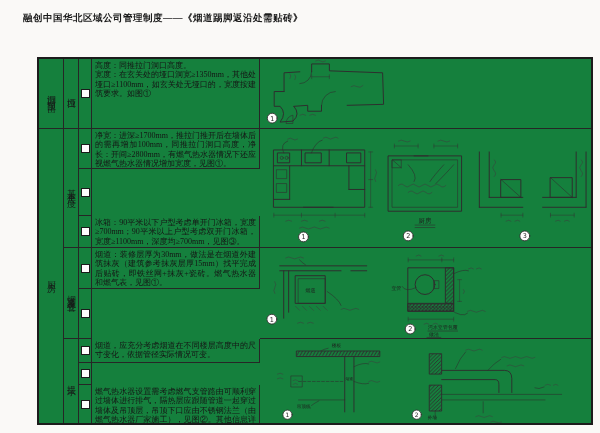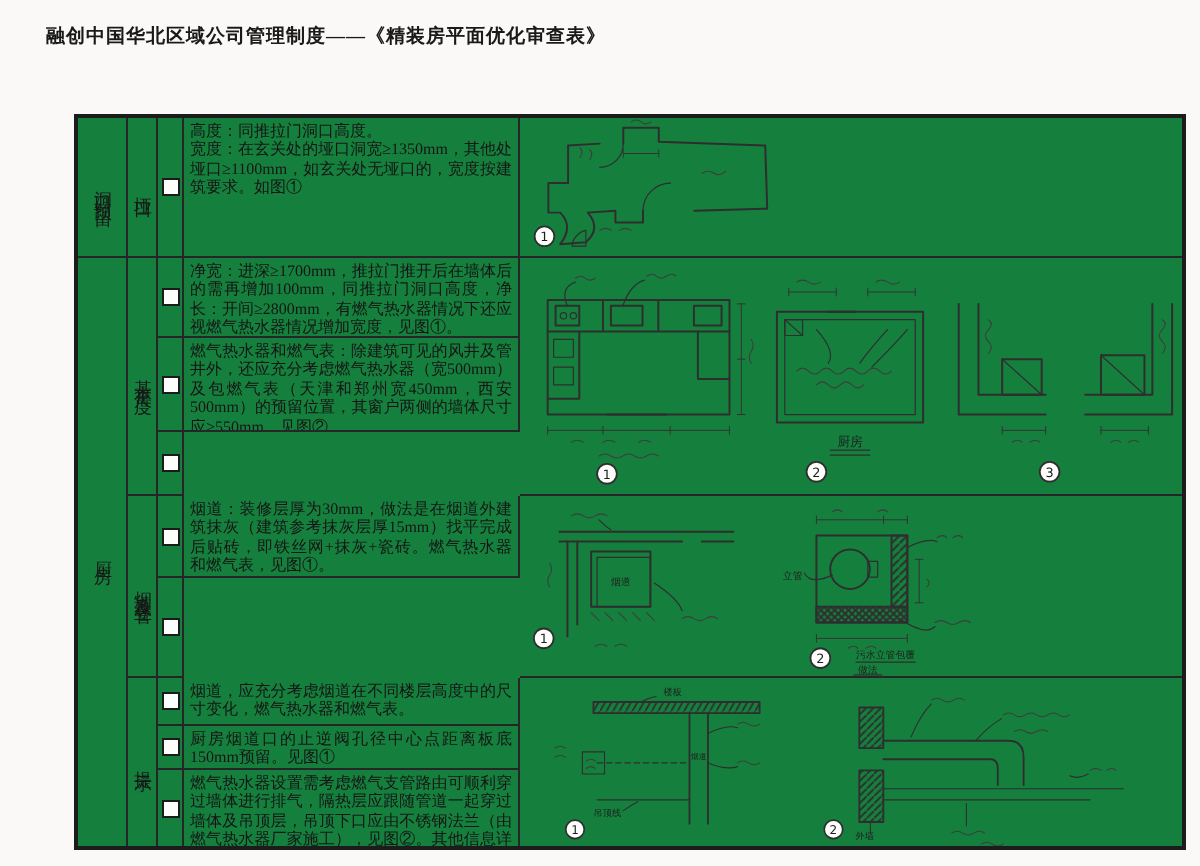--- a/index.html
+++ b/index.html
@@ -46,21 +46,21 @@
   .sk .dim{stroke-width:.5;stroke:#333;}
   .sk text{stroke:none;fill:#1d1d1d;font-family:"Liberation Serif","DejaVu Serif",serif;}
   .sk .fn circle{stroke-width:.9;}
   .sk .fn text{font-size:6.5px;font-family:"DejaVu Sans",sans-serif;}
   .ann{font-size:5px;}
   .cap{font-size:6.5px;}
 </style>
 </head>
 <body>
 
-<div class="doc-title">融创中国华北区域公司管理制度——《精装房平面优化审查表》</div>
+<div class="doc-title">融创中国华北区域公司管理制度——《烟道踢脚返沿处需贴砖》</div>
 
 <div class="review-table">
 
   <div class="cell br bb vcell" style="grid-area:1/1/2/2">
     <span class="vtext">洞口预留</span>
   </div>
   <div class="cell br vcell" style="grid-area:2/1/10/2">
     <span class="vtext">厨房</span>
   </div>
 
@@ -101,24 +101,23 @@
   <div class="cell br bb chkcell" style="grid-area:8/3/9/4">
       <div class="chk"></div>
     </div>
   <div class="cell br chkcell" style="grid-area:9/3/10/4">
       <div class="chk"></div>
     </div>
 
   <div class="cell br bb txt" style="grid-area:1/4/2/5">高度：同推拉门洞口高度。
 宽度：在玄关处的垭口洞宽≥1350mm，其他处垭口≥1100mm，如玄关处无垭口的，宽度按建筑要求。如图①</div>
   <div class="cell br bb txt" style="grid-area:2/4/3/5">净宽：进深≥1700mm，推拉门推开后在墙体后的需再增加100mm，同推拉门洞口高度，净长：开间≥2800mm，有燃气热水器情况下还应视燃气热水器情况增加宽度，见图①。</div>
-  <div class="cell br bb txt" style="grid-area:3/4/4/5">燃气热水器和燃气表：除建筑可见的风井及管井外，还应充分考虑燃气热水器（宽500mm）及包燃气表（天津和郑州宽450mm，西安500mm）的预留位置，其窗户两侧的墙体尺寸应&gt;550mm，见图②。</div>
+  <div class="cell br bb txt" style="grid-area:4/4/5/5">冰箱：90平米以下户型考虑单开门冰箱，宽度≥700mm；90平米以上户型考虑双开门冰箱，宽度≥1100mm，深度均≥700mm，见图③。</div>
   <div class="cell br bb txt" style="grid-area:5/4/6/5">烟道：装修层厚为30mm，做法是在烟道外建筑抹灰（建筑参考抹灰层厚15mm）找平完成后贴砖，即铁丝网+抹灰+瓷砖。燃气热水器和燃气表，见图①。</div>
-  <div class="cell br bb txt" style="grid-area:7/4/8/5">烟道，应充分考虑烟道在不同楼层高度中的尺寸变化，燃气热水器和燃气表。</div>
-  <div class="cell br bb txt" style="grid-area:8/4/9/5">厨房烟道口的止逆阀孔径中心点距离板底150mm预留。见图①</div>
+  <div class="cell br bb txt" style="grid-area:7/4/8/5">烟道，应充分考虑烟道在不同楼层高度中的尺寸变化，依据管径实际情况可变。</div>
   <div class="cell br txt" style="grid-area:9/4/10/5">燃气热水器设置需考虑燃气支管路由可顺利穿过墙体进行排气，隔热层应跟随管道一起穿过墙体及吊顶层，吊顶下口应由不锈钢法兰（由燃气热水器厂家施工），见图②。其他信息详参见《产品使用说明》</div>
 
   <div class="cell bb figcell" style="grid-area:1/5/2/6">
     <svg class="sk" viewBox="0 0 335 70">
       <path d="M24,33 L24,14 L40,13 M52,13 L52,5 L70,5 L70,12 L124,14 L125,46 L88,47 M62,47 L62,53 L48,53 L48,47 L34,48"></path>
       <path class="thin" d="M52,13 A12,12 0 0 1 40,25"></path>
       <path class="thin" d="M62,47 A14,14 0 0 1 76,33"></path>
       <path d="M34,48 Q41,56 33,63 L20,64 Q27,55 20,48 L14,48 L14,33 L24,33"></path>
       <path class="dim" d="M52,18 h18 m-18,-2 v4 m18,-4 v4"></path>
       <path class="scr" d="M56,2 q3,-2 5,0 q2,2 5,0"></path>

